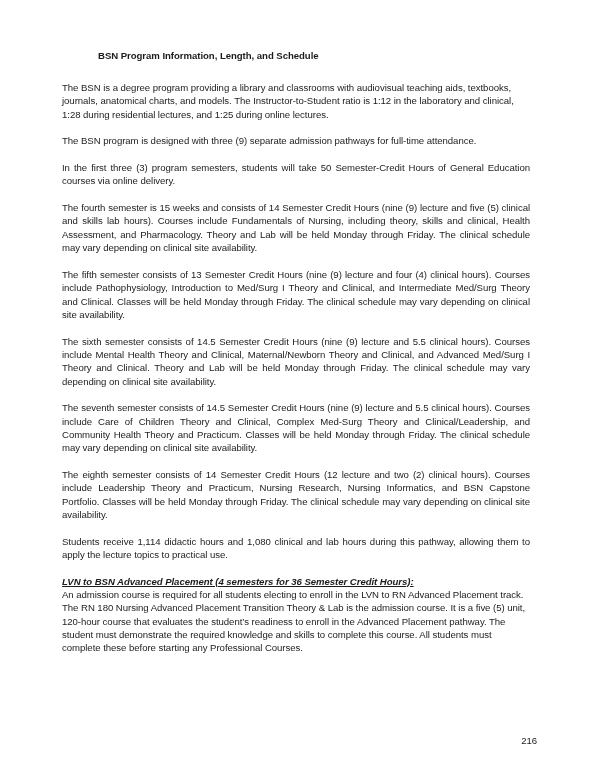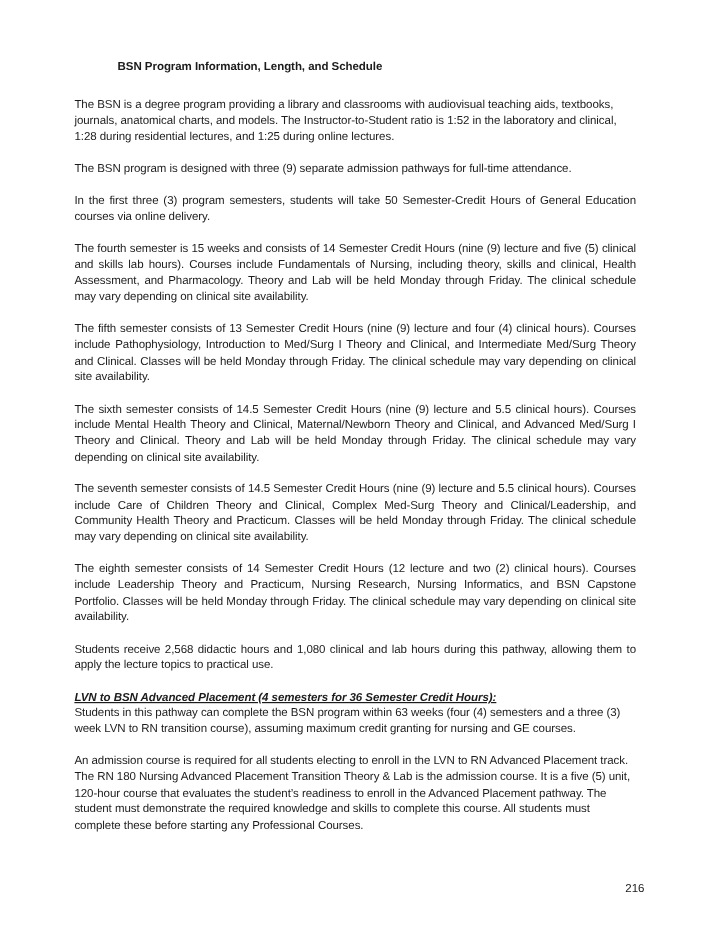--- a/index.html
+++ b/index.html
@@ -43,27 +43,26 @@
     font-size: 9.6px;
     color: #1c1c1c;
   }
 </style>
 </head>
 <body>
 
 <div class="page">
   <div id="doc-content">
       <div class="block title align-left">BSN Program Information, Length, and Schedule</div>
-      <div class="block paragraph align-left">The BSN is a degree program providing a library and classrooms with audiovisual teaching aids, textbooks, journals, anatomical charts, and models. The Instructor-to-Student ratio is 1:52 in the laboratory and clinical, 1:28 during residential lectures, and 1:25 during online lectures.</div>
+      <div class="block paragraph align-left">The BSN is a degree program providing a library and classrooms with audiovisual teaching aids, textbooks, journals, anatomical charts, and models. The Instructor-to-Student ratio is 1:12 in the laboratory and clinical, 1:28 during residential lectures, and 1:25 during online lectures.</div>
       <div class="block paragraph align-left">The BSN program is designed with three (9) separate admission pathways for full-time attendance.</div>
       <div class="block paragraph align-justify">In the first three (3) program semesters, students will take 50 Semester-Credit Hours of General Education courses via online delivery.</div>
       <div class="block paragraph align-justify">The fourth semester is 15 weeks and consists of 14 Semester Credit Hours (nine (9) lecture and five (5) clinical and skills lab hours). Courses include Fundamentals of Nursing, including theory, skills and clinical, Health Assessment, and Pharmacology. Theory and Lab will be held Monday through Friday. The clinical schedule may vary depending on clinical site availability.</div>
       <div class="block paragraph align-justify">The fifth semester consists of 13 Semester Credit Hours (nine (9) lecture and four (4) clinical hours). Courses include Pathophysiology, Introduction to Med/Surg I Theory and Clinical, and Intermediate Med/Surg Theory and Clinical. Classes will be held Monday through Friday. The clinical schedule may vary depending on clinical site availability.</div>
       <div class="block paragraph align-justify">The sixth semester consists of 14.5 Semester Credit Hours (nine (9) lecture and 5.5 clinical hours). Courses include Mental Health Theory and Clinical, Maternal/Newborn Theory and Clinical, and Advanced Med/Surg I Theory and Clinical. Theory and Lab will be held Monday through Friday. The clinical schedule may vary depending on clinical site availability.</div>
       <div class="block paragraph align-justify">The seventh semester consists of 14.5 Semester Credit Hours (nine (9) lecture and 5.5 clinical hours). Courses include Care of Children Theory and Clinical, Complex Med-Surg Theory and Clinical/Leadership, and Community Health Theory and Practicum. Classes will be held Monday through Friday. The clinical schedule may vary depending on clinical site availability.</div>
       <div class="block paragraph align-justify">The eighth semester consists of 14 Semester Credit Hours (12 lecture and two (2) clinical hours). Courses include Leadership Theory and Practicum, Nursing Research, Nursing Informatics, and BSN Capstone Portfolio. Classes will be held Monday through Friday. The clinical schedule may vary depending on clinical site availability.</div>
-      <div class="block paragraph align-justify">Students receive 2,568 didactic hours and 1,080 clinical and lab hours during this pathway, allowing them to apply the lecture topics to practical use.</div>
+      <div class="block paragraph align-justify">Students receive 1,114 didactic hours and 1,080 clinical and lab hours during this pathway, allowing them to apply the lecture topics to practical use.</div>
       <div class="block heading align-left">LVN to BSN Advanced Placement (4 semesters for 36 Semester Credit Hours):</div>
-      <div class="block paragraph align-left">Students in this pathway can complete the BSN program within 63 weeks (four (4) semesters and a three (3) week LVN to RN transition course), assuming maximum credit granting for nursing and GE courses.</div>
       <div class="block paragraph align-left">An admission course is required for all students electing to enroll in the LVN to RN Advanced Placement track. The RN 180 Nursing Advanced Placement Transition Theory &amp; Lab is the admission course. It is a five (5) unit, 120-hour course that evaluates the student’s readiness to enroll in the Advanced Placement pathway. The student must demonstrate the required knowledge and skills to complete this course. All students must complete these before starting any Professional Courses.</div>
     </div>
   <div class="page-number">216</div>
 </div>
 
 </body></html>

